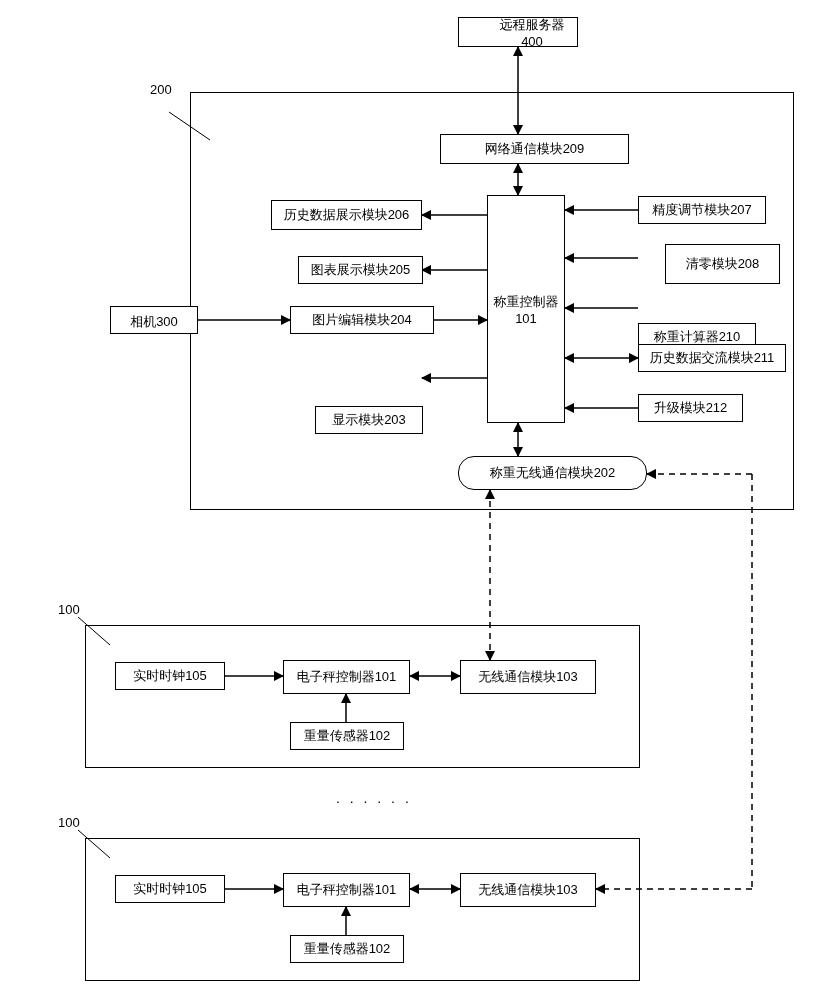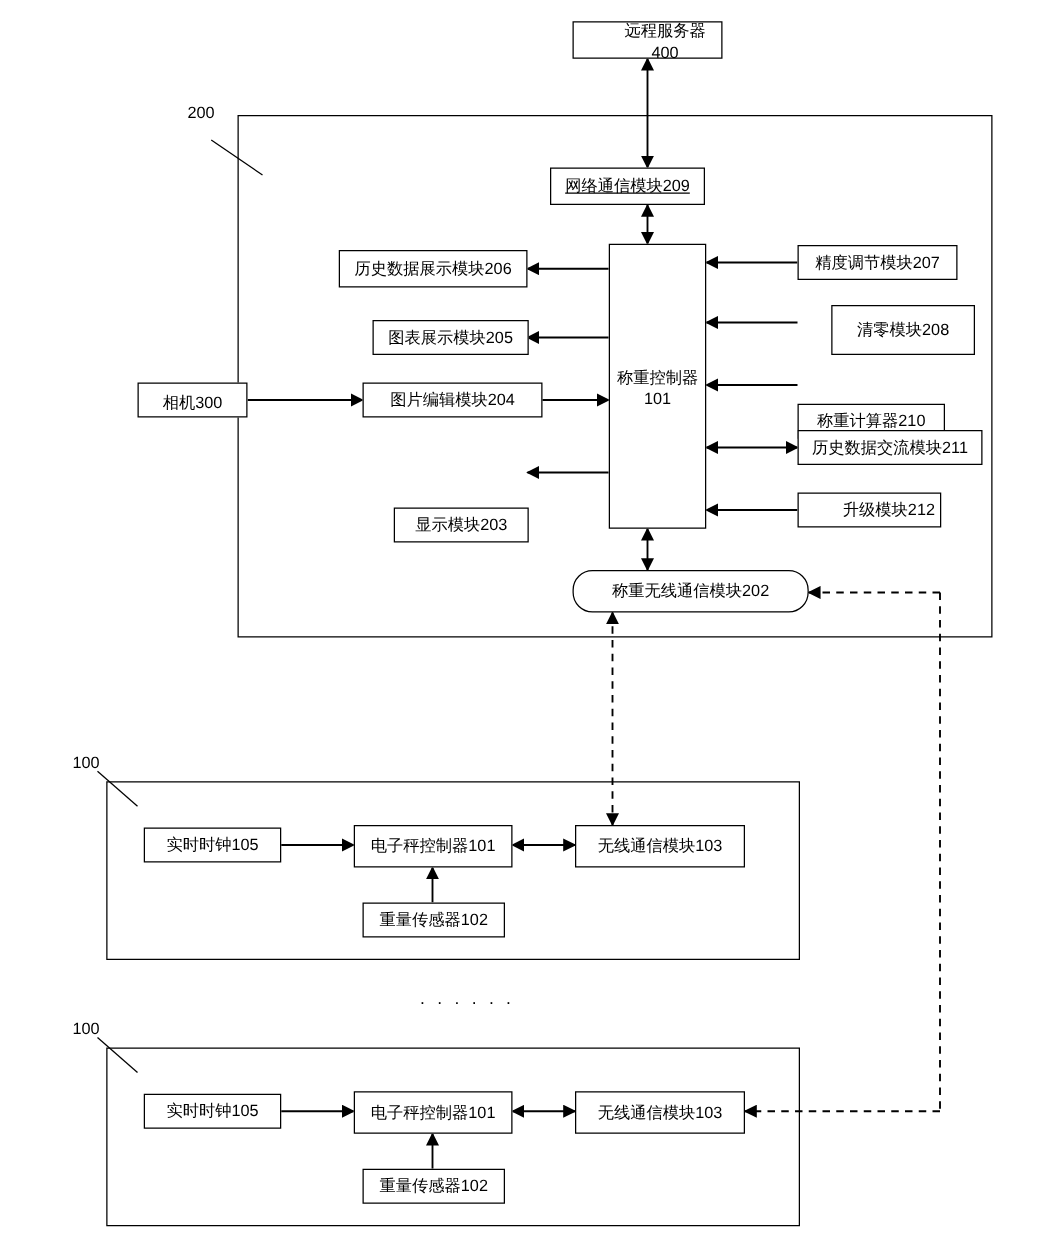--- a/index.html
+++ b/index.html
@@ -116,21 +116,21 @@
     <span>远程服务器400</span>
   </div>
 
   <div class="container" style="left:190px; top:92px; width:604px; height:418px;"></div>
   <div class="label" style="left:150px; top:82px;">200</div>
 
   <div class="box" style="left:110px; top:306px; width:88px; height:28px;align-items:flex-end;">
     <span>相机300</span>
   </div>
 
-  <div class="box" style="left:440px; top:134px; width:124px; height:30px;text-decoration:underline;">
+  <div class="box" style="left:440px; top:134px; width:189px; height:30px;">
     <span>网络通信模块209</span>
   </div>
 
   <div class="box" style="left:271px; top:200px; width:151px; height:30px;">
     <span>历史数据展示模块206</span>
   </div>
   <div class="box" style="left:298px; top:256px; width:125px; height:28px;">
     <span>图表展示模块205</span>
   </div>
   <div class="box" style="left:290px; top:306px; width:144px; height:28px;">
@@ -150,21 +150,21 @@
   </div>
   <div class="box" style="left:665px; top:244px; width:115px; height:40px;">
     <span>清零模块208</span>
   </div>
   <div class="box" style="left:638px; top:294px; width:118px; height:28px;margin-top:29px;">
     <span>称重计算器210</span>
   </div>
   <div class="box" style="left:638px; top:344px; width:148px; height:28px;">
     <span>历史数据交流模块211</span>
   </div>
-  <div class="box" style="left:638px; top:394px; width:115px; height:28px;justify-content:flex-end;">
+  <div class="box" style="left:638px; top:394px; width:105px; height:28px;">
     <span>升级模块212</span>
   </div>
 
   <div class="box" style="left:458px; top:456px; width:189px; height:34px;border-radius:16px;">
     <span>称重无线通信模块202</span>
   </div>
 
   <div class="container" style="left:85px; top:625px; width:555px; height:143px;"></div>
   <div class="label" style="left:58px; top:602px;">100</div>
 

